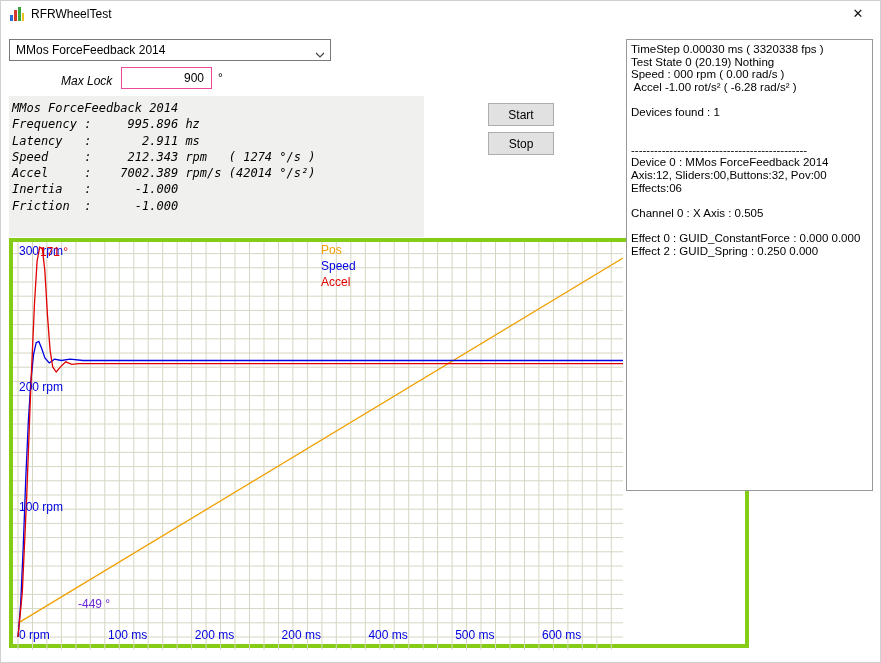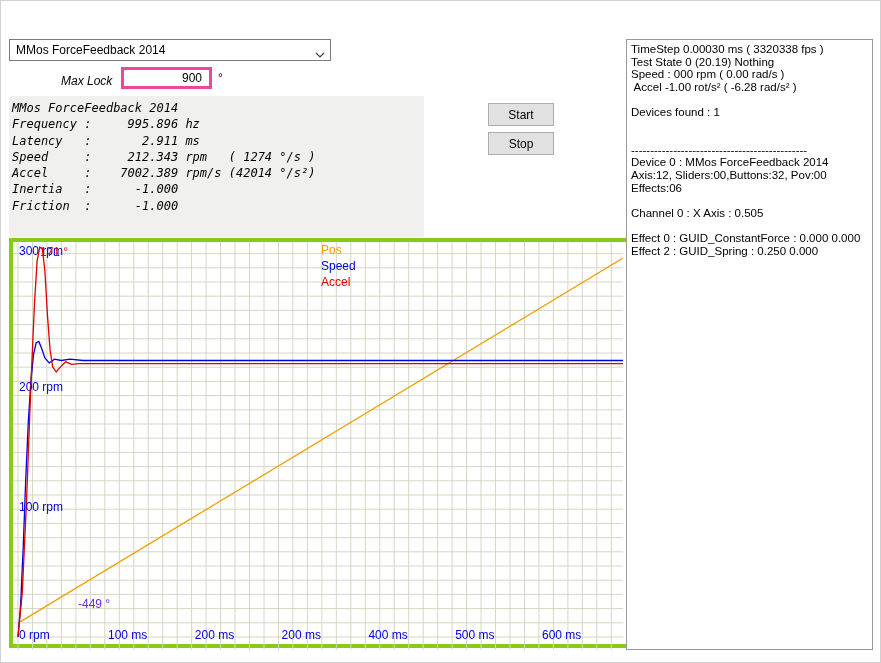--- a/index.html
+++ b/index.html
@@ -13,48 +13,60 @@
   .close-btn{ position:absolute; right:4px; top:2px; width:36px; height:22px;
               text-align:center; line-height:22px; font-size:13px; color:#111; cursor:default; }
 
   .combo { position:absolute; left:8px; top:38px; width:322px; height:22px;
            border:1px solid #7a7a7a; background:#fff; }
   .combo-text { position:absolute; left:6px; top:3px; }
   .combo-arrow{ position:absolute; right:5px; top:7px; }
 
   .maxlock-label { position:absolute; left:60px; top:73px;font-style:italic; }
   .maxlock-input { position:absolute; left:120px; top:66px; width:91px; height:22px;
-                   border:3px solid #ec4899; text-align:right; padding-right:7px;
+                   border:1px solid #ec4899; text-align:right; padding-right:7px;
                    font:12px "Liberation Sans", sans-serif; background:#fff;padding-left:16px; }
   .deg-unit { position:absolute; left:217px; top:70px; }
 
   .btn { position:absolute; left:487px; width:66px; height:23px; background:#e1e1e1;
          border:1px solid #adadad; font:12px "Liberation Sans", sans-serif; color:#000;margin-top:35px; }
   .btn.start { top:67px; }
   .btn.stop  { top:96px; }
 
   .info-panel { position:absolute; left:8px; top:95px; width:415px; height:141px; background:#f0f0ee; }
   .info-panel pre { font:italic 12px "DejaVu Sans Mono", monospace; line-height:16.3px;
                     padding:4px 0 0 3px; color:#000; }
 
-  .status-panel { position:absolute; left:625px; top:38px; width:247px; height:611px;
+  .status-panel { position:absolute; left:625px; top:38px; width:247px; height:452px;
                   border:1px solid #999; background:#fff; }
   .status-panel pre { font:11.5px "Liberation Sans", sans-serif; line-height:12.6px;
                       padding:3px 0 0 4px; white-space:pre; color:#000; }
 
   .chart { position:absolute; left:8px; top:237px; width:740px; height:410px;
            border:4px solid #84cc16; background:#fff; }
   .chart svg { position:absolute; left:0; top:0; }
   .chart-label { position:absolute; font-size:12px; white-space:nowrap; }
 </style>
 </head>
 <body>
 
 <div class="window">
 
+  <div class="titlebar">
+    <span class="app-icon">
+      <svg width="16" height="16" viewBox="0 0 16 16">
+        <rect x="1" y="9" width="3" height="6" fill="#2b6cd4"></rect>
+        <rect x="5" y="4" width="3" height="11" fill="#d43b2b"></rect>
+        <rect x="9" y="1" width="3" height="14" fill="#3aa53a"></rect>
+        <rect x="13" y="7" width="2" height="8" fill="#e8c31e"></rect>
+      </svg>
+    </span>
+    <span class="title">RFRWheelTest</span>
+    <span class="close-btn">✕</span>
+  </div>
 
   <div class="combo">
     <span class="combo-text">MMos ForceFeedback 2014</span>
     <span class="combo-arrow">
       <svg width="10" height="6" viewBox="0 0 10 6">
         <polyline points="1,1 5,5 9,1" fill="none" stroke="#444" stroke-width="1.2"></polyline>
       </svg>
     </span>
   </div>
 

